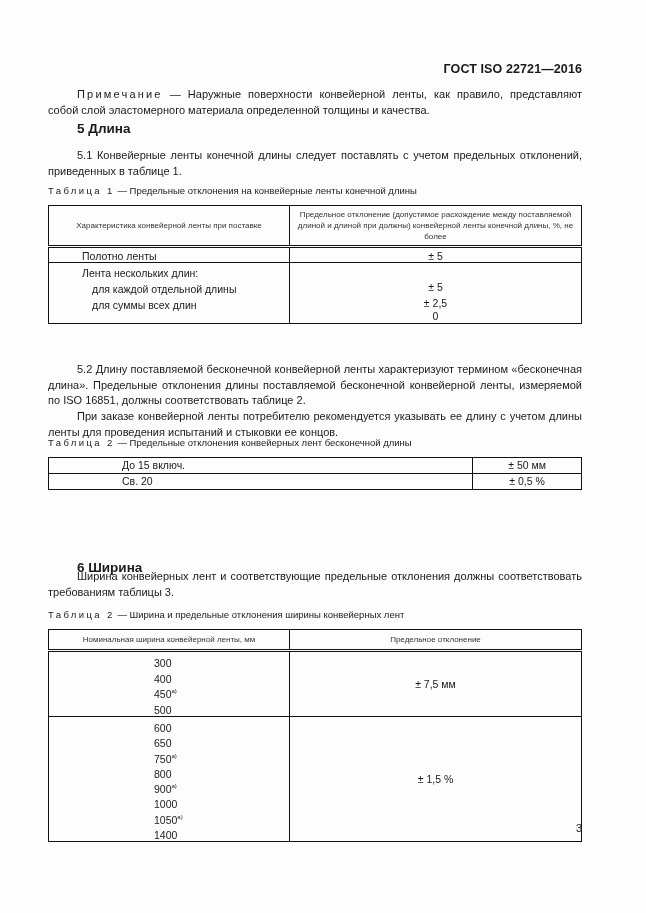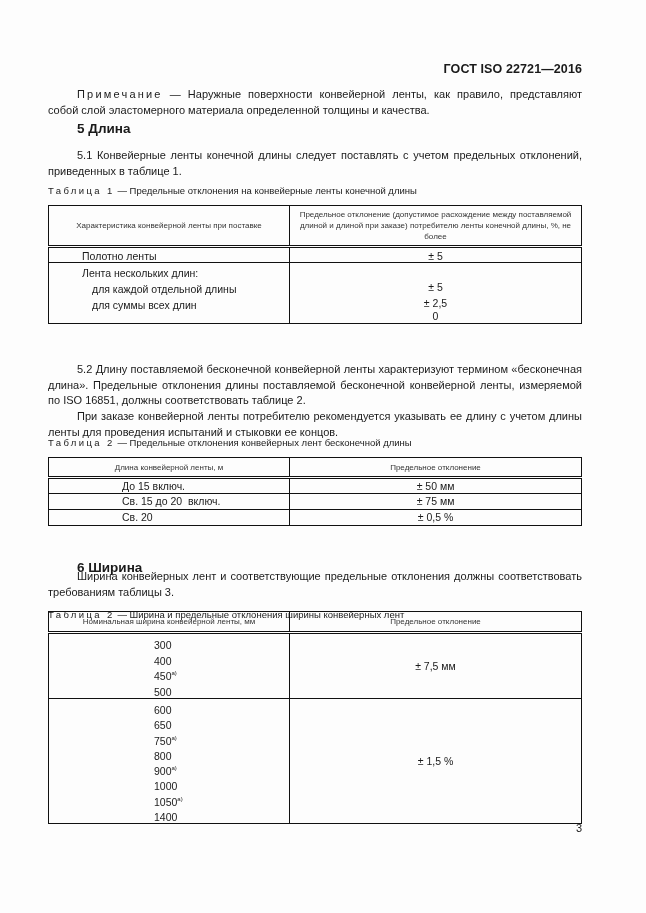--- a/index.html
+++ b/index.html
@@ -32,21 +32,21 @@
 <div class="abs h2" style="top:121px;">5 Длина</div>
 
 <div class="abs p ind" style="top:148px;">5.1 Конвейерные ленты конечной длины следует поставлять с учетом предельных отклонений, приведенных в таблице 1.</div>
 
 <div class="abs cap" style="top:185px;"><span class="sp">Таблица 1</span><span> — Предельные отклонения на конвейерные ленты конечной длины</span></div>
 
 <table class="t1" style="top:205px;">
   <tbody>
       <tr class="thead-bot" style="height:39px;">
     <th class="c1" style="width:240px;">Характеристика конвейерной ленты при поставке</th>
-    <th style="padding:3px 4px; line-height:11px;">Предельное отклонение (допустимое расхождение между поставляемой длиной и длиной при заказе) потребителю ленты конечной длины, %, не более</th>
+    <th style="padding:3px 4px; line-height:11px;">Предельное отклонение (допустимое расхождение между поставляемой длиной и длиной при должны) конвейерной ленты конечной длины, %, не более</th>
   </tr>
   <tr style="height:16px;">
     <td style="padding:2px 0 0 33px;">Полотно ленты</td>
     <td class="center" style="padding-top:2px;">± 5</td>
   </tr>
   <tr style="height:60px;">
     <td style="padding:2px 9px 0 33px; line-height:16px;">
       <div>Лента нескольких длин:</div>
       <div style="padding-left:10px;">для каждой отдельной длины</div>
       <div style="padding-left:10px;">для суммы всех длин</div>
@@ -60,46 +60,38 @@
 </tbody>
   </table>
 
 <div class="abs p ind" style="top:362px;">5.2 Длину поставляемой бесконечной конвейерной ленты характеризуют термином «бесконечная длина». Предельные отклонения длины поставляемой бесконечной конвейерной ленты, измеряемой по ISO 16851, должны соответствовать таблице 2.</div>
 <div class="abs p ind" style="top:409px;">При заказе конвейерной ленты потребителю рекомендуется указывать ее длину с учетом длины ленты для проведения испытаний и стыковки ее концов.</div>
 
 <div class="abs cap" style="top:437px;"><span class="sp">Таблица 2</span><span> — Предельные отклонения конвейерных лент бесконечной длины</span></div>
 
 <table style="top:457px;">
   <tbody>
-      <tr class="thead-bot" style="height:20px;">
-    <th style="width:240px;">Длина конвейерной ленты, м</th>
-    <th>Предельное отклонение</th>
-  </tr>
   <tr style="height:16px;">
     <td style="padding:1px 14px 0 73px;">До 15 включ.</td>
     <td class="center" style="padding-top:1px;">± 50 мм</td>
-  </tr>
-  <tr style="height:16px;">
-    <td style="padding:1px 0 0 73px; white-space:pre;">Св. 15 до 20  включ.</td>
-    <td class="center" style="padding-top:1px;">± 75 мм</td>
   </tr>
   <tr style="height:16px;">
     <td style="padding:1px 0 0 73px;">Св. 20</td>
     <td class="center" style="padding-top:1px;">± 0,5 %</td>
   </tr>
 </tbody>
   </table>
 
 <div class="abs h2" style="top:560px;">6 Ширина</div>
 
 <div class="abs p ind" style="top:569px;">Ширина конвейерных лент и соответствующие предельные отклонения должны соответствовать требованиям таблицы 3.</div>
 
 <div class="abs cap" style="top:609px;"><span class="sp">Таблица 2</span><span> — Ширина и предельные отклонения ширины конвейерных лент</span></div>
 
-<table style="top:611px;">
+<table style="top:629px;">
   <tbody>
       <tr class="thead-bot" style="height:21px;">
     <th style="width:240px;">Номинальная ширина конвейерной ленты, мм</th>
     <th>Предельное отклонение</th>
   </tr>
   <tr style="height:54px;">
     <td style="padding:2px 0 0 105px; line-height:13px;">
       <div><span>300</span><sup></sup></div>
       <div><span>400</span><sup></sup></div>
       <div><span>450</span><sup>а)</sup></div>

